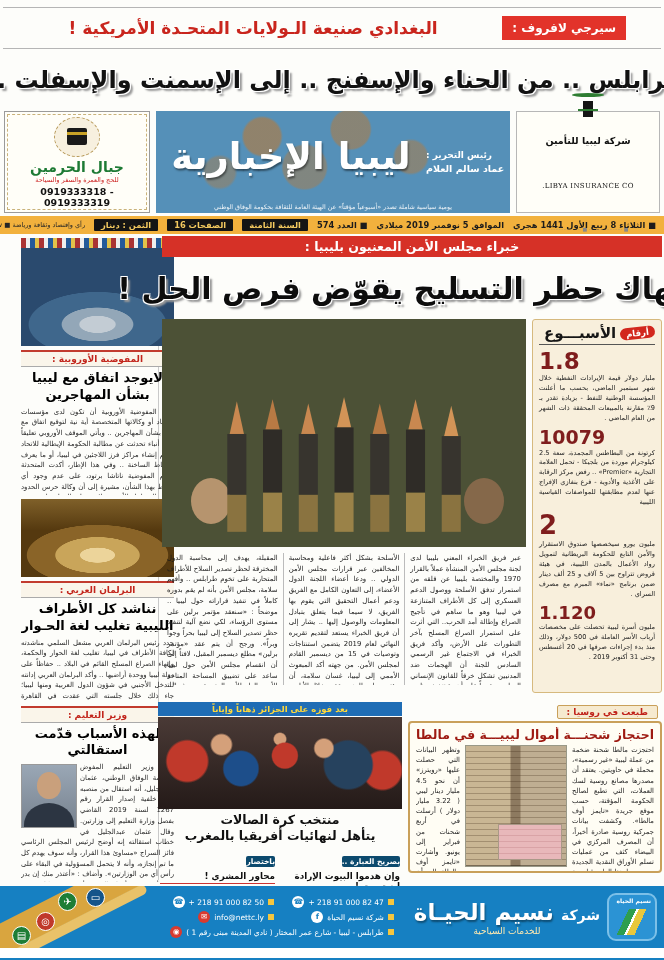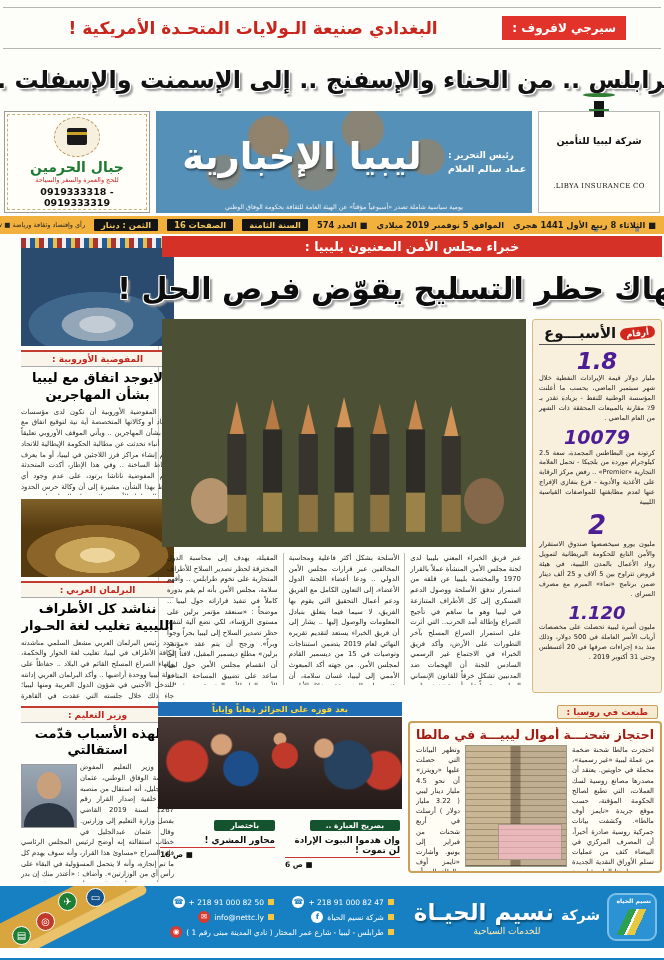--- a/index.html
+++ b/index.html
@@ -16,21 +16,21 @@
   .kicker-head { flex:1; text-align:center; color:#c9251d; font-weight:bold; font-size:17px;
                  white-space:nowrap; overflow:hidden; }
   .banner { height:62px; display:flex; align-items:center; justify-content:center;
             font-size:24px; font-weight:bold; color:#121212; white-space:nowrap;
             text-shadow:1px 1px 0 #fff,-1px -1px 0 #fff,1px -1px 0 #fff,-1px 1px 0 #fff,3px 3px 2px #9a9a9a; }
 
   
   .masthead { display:flex; gap:6px; margin:0 4px; height:102px; }
   .ad-box { background:#fffef8; border:1px solid #b7b7b7; text-align:center; padding:3px 8px;
             display:flex; flex-direction:column; justify-content:center; }
-  .ad-insurance { width:122px;gap:36px; }
+  .ad-insurance { width:144px;gap:36px; }
   .ad-haramain { width:146px; border:1px solid #9a9a9a; outline:1px dashed #c9b27a; outline-offset:-4px; }
   .orn { width:46px; height:40px; margin:0 auto 2px; border:1px dashed #b89a5a; border-radius:50%;
          display:flex; align-items:center; justify-content:center; background:#f7f0df; }
   .kaaba { width:20px; height:17px; background:#191919; border-radius:2px; position:relative; }
   .kaaba:before { content:""; position:absolute; left:0; right:0; top:4px; height:3px; background:#c9a227; }
   .haramain-name { color:#1d7a34; font-weight:bold; font-size:14px; }
   .haramain-tag { color:#c22; font-size:6.5px; margin-top:1px; }
   .haramain-phones { font-size:9.5px; font-weight:bold; margin-top:2px; direction:ltr; }
   .ins-logo { width:32px; height:32px; border:2px solid #2e7d32; border-radius:50%;
               margin:1px auto 2px; position:relative; background:#fff; }
@@ -97,21 +97,21 @@
                font-size:30px; font-weight:bold; color:#0d0d0d; white-space:nowrap;
                text-shadow:1px 1px 0 #fff,-1px -1px 0 #fff,1px -1px 0 #fff,-1px 1px 0 #fff,3px 3px 2px #999; }
   .lead-body { display:flex; gap:6px; height:374px; }
   .num-sidebar { width:130px; background:#f8efdc; border:1px solid #d6b97e; border-radius:3px;
                  padding:4px 6px; overflow:hidden; }
   .ns-header { display:flex; align-items:center; gap:4px; border-bottom:1px solid #555; padding-bottom:2px; }
   .ns-title { font-size:15px; font-weight:bold; color:#161616; }
   .ns-badge { background:#d2271d; color:#fff; font-size:8.5px; font-weight:bold; padding:1px 6px;
               border-radius:8px; transform:rotate(-6deg); }
   .ns-item { margin-top:4px; }
-  .ns-num { color:#4c1d95; font-weight:bold; line-height:1.05; text-align:center;font-style:italic; }
+  .ns-num { color:#7f1d1d; font-weight:bold; line-height:1.05; text-align:left; }
   .n1{font-size:23px;} .n2{font-size:19px;} .n3{font-size:26px;} .n4{font-size:18px;}
   .ns-text { font-size:6.6px; line-height:1.5; text-align:justify; color:#222; margin-top:1px; }
   .lead-main { flex:1; display:flex; flex-direction:column; }
   .photo-bullets { height:228px; position:relative; overflow:hidden;
      background-color:#4c5136;
      background-image:
        radial-gradient(circle at 18% 28%, #5c6c40 0 11%, transparent 12%),
        radial-gradient(circle at 68% 16%, #6d7c4a 0 13%, transparent 14%),
        radial-gradient(circle at 44% 38%, #3c442a 0 16%, transparent 17%),
        radial-gradient(circle at 86% 46%, #78885а 0 10%, transparent 11%),
@@ -137,22 +137,22 @@
        radial-gradient(circle at 34% 56%, #1d4e8a 0 10%, transparent 11%),
        radial-gradient(circle at 52% 42%, #c0392b 0 9%, transparent 10%),
        radial-gradient(circle at 50% 24%, #d4a07a 0 4%, transparent 5%),
        radial-gradient(circle at 68% 34%, #d4a07a 0 5%, transparent 6%),
        radial-gradient(circle at 78% 52%, #26425e 0 12%, transparent 13%),
        radial-gradient(circle at 92% 58%, #c0392b 0 8%, transparent 9%),
        linear-gradient(#4a3a36,#241a18); }
   .sp-head { text-align:center; font-weight:bold; font-size:12.5px; line-height:1.3; margin-top:3px; color:#101010; }
   .teasers { display:flex; gap:10px; margin-top:4px; padding:0 2px; }
   .teaser { flex:1; }
-  .t-label { display:inline-block; background:#14532d; color:#fff; font-size:7.5px; font-weight:bold;
-             padding:1px 16px; border-radius:2px; }
+  .t-label { display:inline-block; background:#0c4a6e; color:#fff; font-size:7.5px; font-weight:bold;
+             padding:1px 0; border-radius:2px; }
   .t-text { font-size:8.8px; font-weight:bold; margin:3px 0 2px; color:#0e0e0e;text-align:right; }
   .t-rule { height:1px; background:#c33; }
   .t-page { font-size:7.5px; font-weight:bold; margin-top:2px; text-align:left; color:#111; }
 
   
   .malta { position:absolute; left:408px; top:464px; right:2px; height:182px; }
   .m-kicker { display:inline-block; background:#f6ead0; border:1px solid #c9a05a; color:#c0221a;
               font-weight:bold; font-size:9px; padding:1px 9px; margin-right:4px; border-radius:2px; }
   .m-box { border:2px solid #c9a05a; border-radius:4px; background:#fffdf4; margin-top:2px;
            padding:4px 6px 3px; height:152px; overflow:hidden; }
@@ -341,20 +341,24 @@
             <div class="lcol">الأسلحة بشكل أكثر فاعلية ومحاسبة المخالفين عبر قرارات مجلس الأمن الدولي .. ودعا أعضاء اللجنة الدول الأعضاء، إلى التعاون الكامل مع الفريق ودعم أعمال التحقيق التي يقوم بها الفريق، لا سيما فيما يتعلق بتبادل المعلومات والوصول إليها .. يشار إلى أن فريق الخبراء يستعد لتقديم تقريره النهائي لعام 2019 يتضمن استنتاجات وتوصيات في 15 من ديسمبر القادم لمجلس الأمن. من جهته أكد المبعوث الأممي إلى ليبيا، غسان سلامة، أن مؤتمر برلين المزمع عقده خلال الأيام</div>
             <div class="lcol">المقبلة، يهدف إلى محاسبة الدول المخترقة لحظر تصدير السلاح للأطراف المتحاربة على تخوم طرابلس .. وأفهم سلامة، مجلس الأمن بأنه لم يقم بدوره كاملاً في تنفيذ قراراته حول ليبيا .. موضحاً : «سنعقد مؤتمر برلين على مستوى الرؤساء، لكي نضع آلية لتنفيذ حظر تصدير السلاح إلى ليبيا بحراً وجواً وبراً». ورجح أن يتم عقد «مؤتمر برلين» مطلع ديسمبر المقبل، لافتاً إلى أن انقسام مجلس الأمن حول ليبيا ساعد على تضييق المساحة المتاحة للأمين العام للأمم المتحدة ومبعوثه إلى ليبيا .</div>
           </div>
         </div>
       </div>
     </div>
 
     <div class="sports">
       <div class="sp-kicker">بعد فوزه على الجزائر ذهاباً وإياباً</div>
       <div class="photo-team"></div>
+      <div class="sp-head">
+        <div>منتخب كرة الصالات</div>
+        <div>يتأهل لنهائيات أفريقيا بالمغرب</div>
+      </div>
       <div class="teasers">
         <div class="teaser">
           <span class="t-label">بصريح العبارة ..</span>
           <div class="t-text">وإن هدموا البيوت الإرادة لن تموت !</div>
           <div class="t-rule"></div>
           <div class="t-page">■ ص 6</div>
         </div>
         <div class="teaser">
           <span class="t-label">باختصار</span>
           <div class="t-text">محاور المشري !</div>

